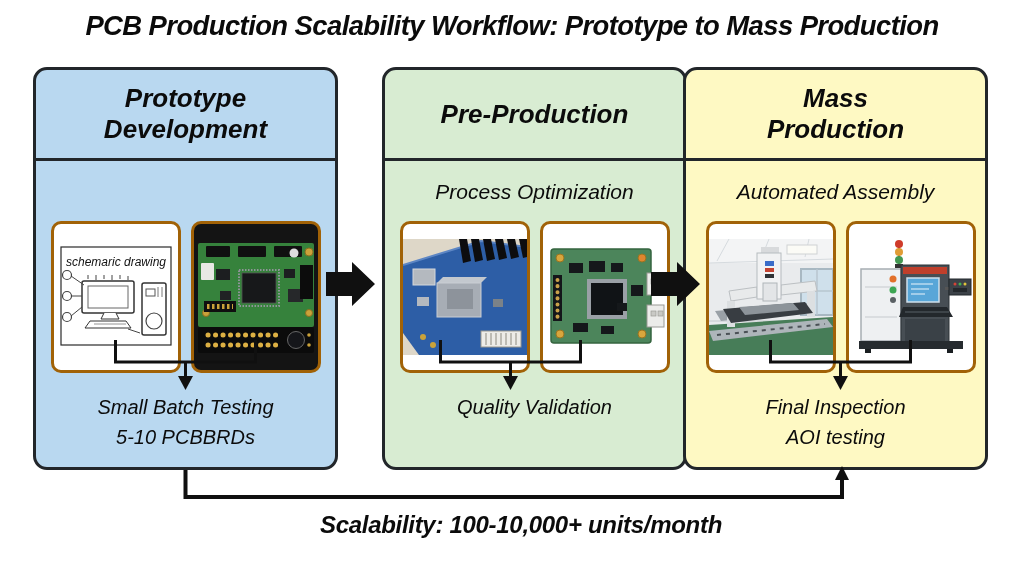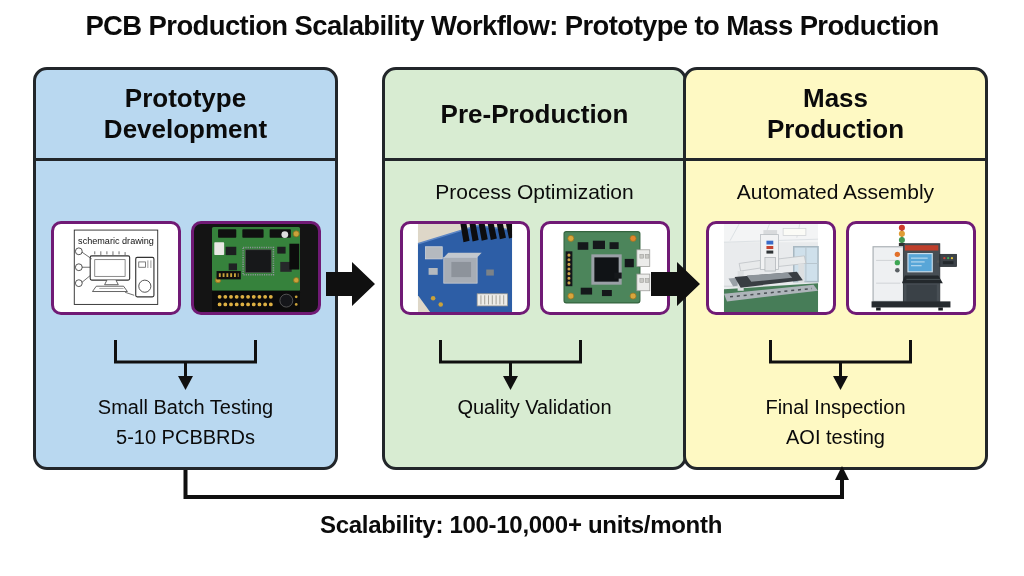--- a/index.html
+++ b/index.html
@@ -1,27 +1,27 @@
 <!DOCTYPE html>
 <html><head>
 <meta charset="utf-8">
 <style>
   html,body{margin:0;padding:0;}
   body{width:1024px;height:576px;background:#ffffff;font-family:"Liberation Sans","DejaVu Sans",sans-serif;color:#0b0b0b;}
-  .canvas{position:relative;width:1024px;height:576px;overflow:hidden;background:#fff;}
+  .canvas{position:relative;width:1024px;height:576px;overflow:hidden;background:#fff;font-style:italic;}
   .page-title{position:absolute;top:10px;left:0;width:100%;text-align:center;font-size:28px;font-weight:bold;letter-spacing:-0.6px;transform:scaleX(.98);white-space:nowrap;}
   .stage{position:absolute;top:67px;width:305px;height:403px;border:3px solid #22262a;border-radius:14px;box-sizing:border-box;}
   .stage-1{left:33px;background:#b9d8f0;}
   .stage-2{left:358px;background:#d8ecd2;margin-left:24px;}
   .stage-3{left:683px;background:#f4c89e;}
   .stage-header{height:88px;border-bottom:3px solid #22262a;display:flex;flex-direction:column;justify-content:center;align-items:center;font-weight:bold;font-size:26px;line-height:31px;}
   .stage-subtitle{position:absolute;top:110px;left:0;right:0;text-align:center;font-size:21px;line-height:24px;}
   .thumbs{position:absolute;top:151px;left:0;right:0;display:flex;justify-content:center;gap:10px;}
   .stage-3 .thumbs{padding-left:10px;}
-  .thumb{width:130px;height:94px;box-sizing:border-box;border:3px solid #701a75;border-radius:10px;overflow:hidden;background:#fff;flex:0 0 auto;}
+  .thumb{width:130px;height:152px;box-sizing:border-box;border:3px solid #a16207;border-radius:10px;overflow:hidden;background:#fff;flex:0 0 auto;}
   .thumb svg{display:block;width:100%;height:100%;}
   .thumb-dark{background:#141414;}
   .stage-result{position:absolute;top:322px;left:0;right:0;text-align:center;font-size:20px;line-height:30px;}
   .overlay{position:absolute;left:0;top:0;width:1024px;height:576px;pointer-events:none;z-index:5;}
   .scalability{position:absolute;top:511px;left:0;width:100%;box-sizing:border-box;padding-left:18px;text-align:center;font-size:24px;font-weight:bold;letter-spacing:-0.3px;}
   .sk-text{font-size:12px;fill:#111;}
 </style>
 </head>
 <body>
 

